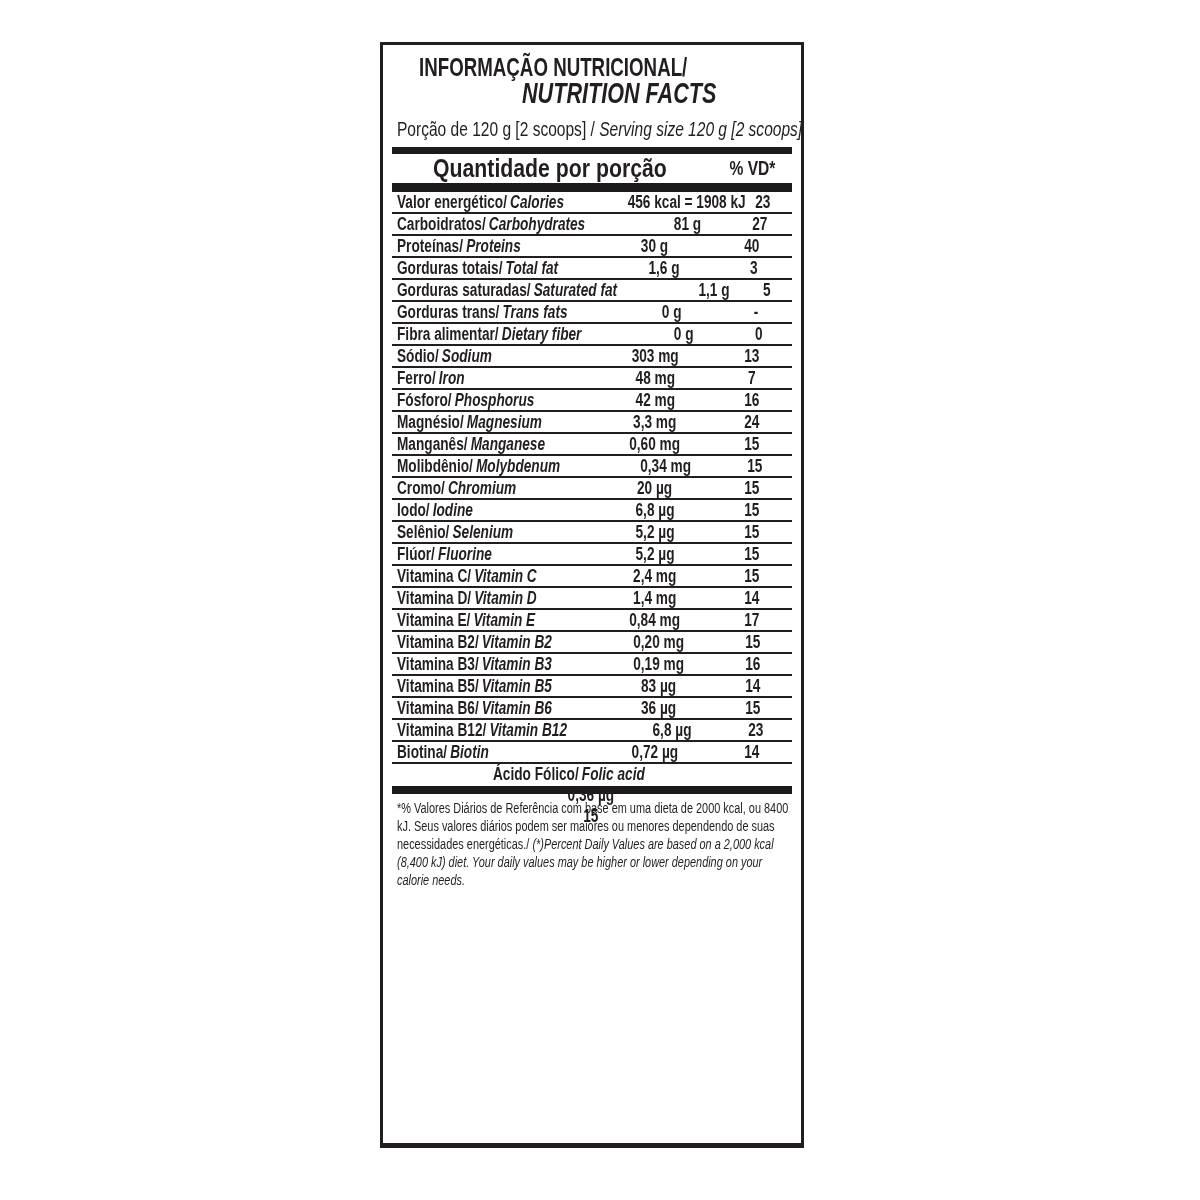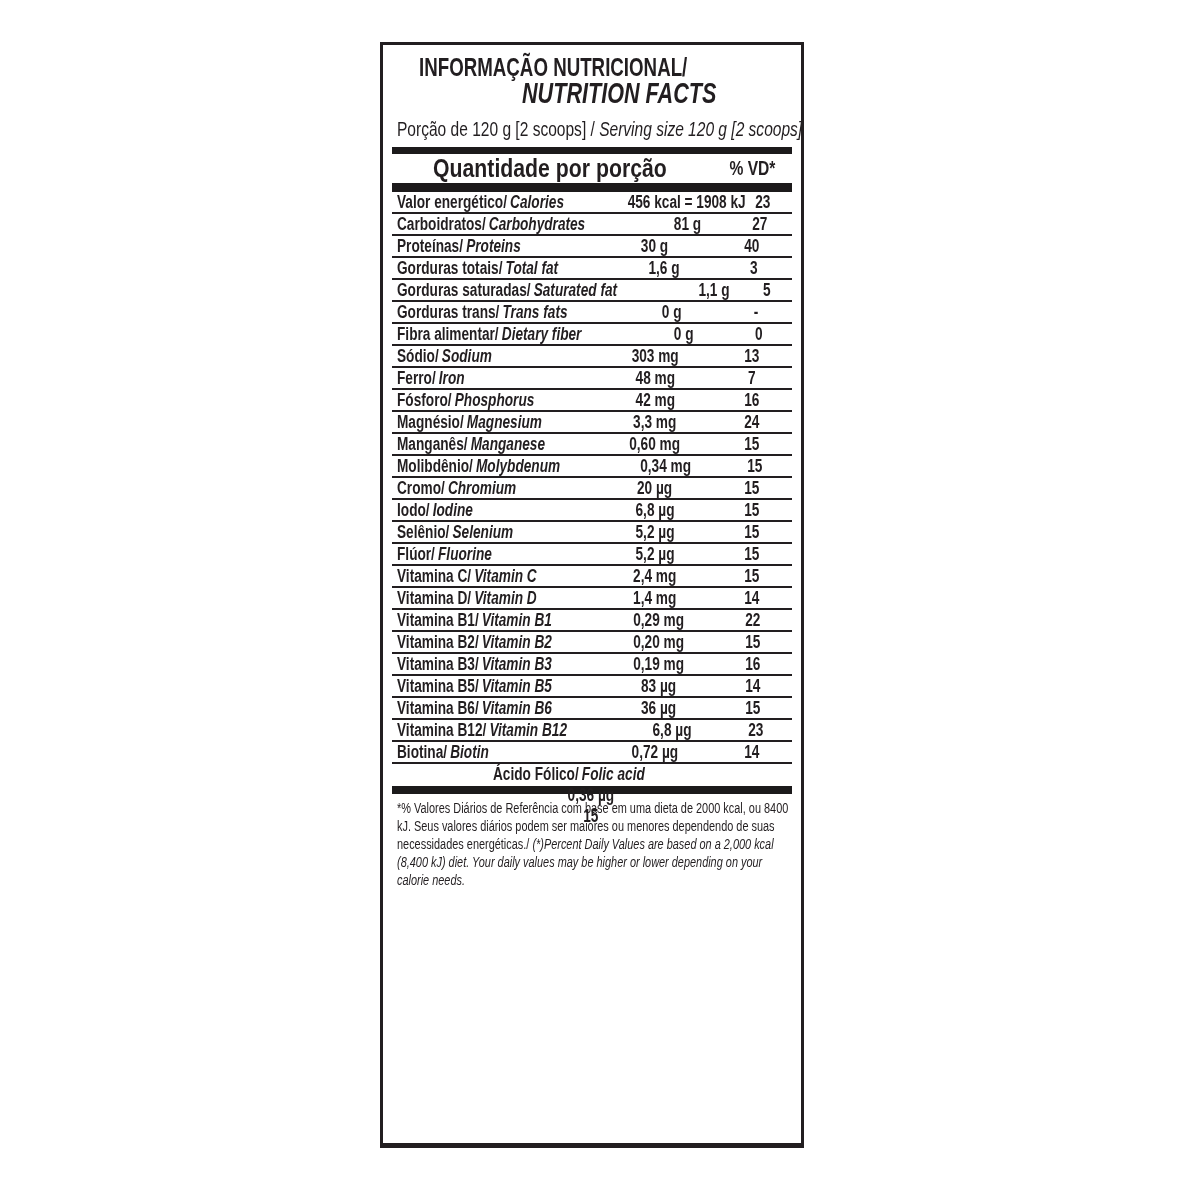--- a/index.html
+++ b/index.html
@@ -161,23 +161,23 @@
     <div class="cell-name"><span class="sx sx78"><span class="pt">Vitamina C/</span><span class="en">Vitamin C</span></span></div>
     <div class="cell-val"><span class="sx sx78 c-org val-in">2,4 mg</span></div>
     <div class="cell-dv"><span class="sx sx78 c-org dv-in">15</span></div>
   </div>
         <div class="row">
     <div class="cell-name"><span class="sx sx78"><span class="pt">Vitamina D/</span><span class="en">Vitamin D</span></span></div>
     <div class="cell-val"><span class="sx sx78 c-org val-in">1,4 mg</span></div>
     <div class="cell-dv"><span class="sx sx78 c-org dv-in">14</span></div>
   </div>
         <div class="row">
-    <div class="cell-name"><span class="sx sx78"><span class="pt">Vitamina B1/</span><span class="en">Vitamin B1</span></span></div>
-    <div class="cell-val"><span class="sx sx78 c-org val-in">0,29 mg</span></div>
-    <div class="cell-dv"><span class="sx sx78 c-org dv-in">22</span></div>
+    <div class="cell-name"><span class="sx sx78"><span class="pt">Vitamina E/</span><span class="en">Vitamin E</span></span></div>
+    <div class="cell-val"><span class="sx sx78 c-org val-in">0,84 mg</span></div>
+    <div class="cell-dv"><span class="sx sx78 c-org dv-in">17</span></div>
   </div>
         <div class="row">
     <div class="cell-name"><span class="sx sx78"><span class="pt">Vitamina B2/</span><span class="en">Vitamin B2</span></span></div>
     <div class="cell-val"><span class="sx sx78 c-org val-in">0,20 mg</span></div>
     <div class="cell-dv"><span class="sx sx78 c-org dv-in">15</span></div>
   </div>
         <div class="row">
     <div class="cell-name"><span class="sx sx78"><span class="pt">Vitamina B3/</span><span class="en">Vitamin B3</span></span></div>
     <div class="cell-val"><span class="sx sx78 c-org val-in">0,19 mg</span></div>
     <div class="cell-dv"><span class="sx sx78 c-org dv-in">16</span></div>

